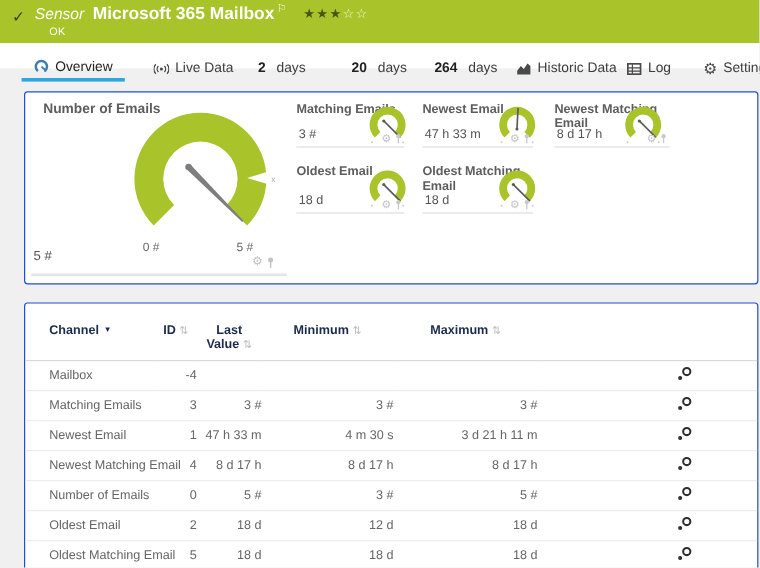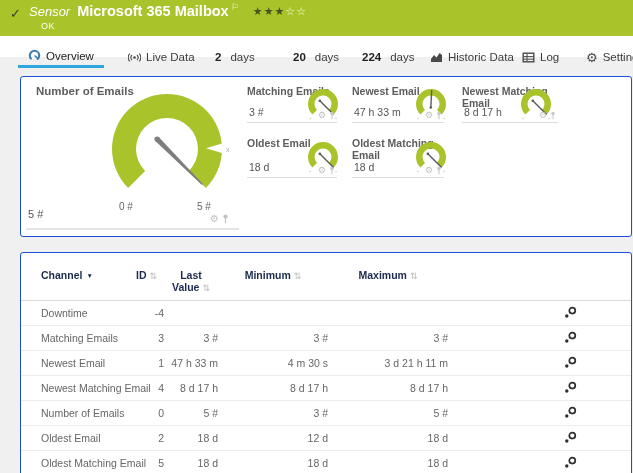--- a/index.html
+++ b/index.html
@@ -104,21 +104,21 @@
   </div>
   <div class="tab" style="left:205px">
     <span class="num">2</span>
       <span>days</span>
   </div>
   <div class="tab" style="left:283px">
     <span class="num">20</span>
       <span>days</span>
   </div>
   <div class="tab" style="left:352px">
-    <span class="num">224</span>
+    <span class="num">264</span>
       <span>days</span>
   </div>
   <div class="tab" style="left:512px">
     <svg width="13" height="13" viewBox="0 0 13 13">
       <rect x="1.2" y="2.2" width="10.6" height="8.6" fill="none" stroke="#4a4a4a" stroke-width="1.4"></rect>
       <line x1="1.5" y1="5.6" x2="11.5" y2="5.6" stroke="#4a4a4a" stroke-width="1"></line>
       <line x1="1.5" y1="8.2" x2="11.5" y2="8.2" stroke="#4a4a4a" stroke-width="1"></line>
       <line x1="5" y1="2.5" x2="5" y2="10.5" stroke="#4a4a4a" stroke-width="1"></line>
     </svg>
     <span>Log</span>
@@ -269,21 +269,21 @@
         <th class="ch"><span>Channel</span><span class="sort-active">▼</span></th>
         <th><span>ID</span><span class="sort-icon">⇅</span></th>
         <th><span>Last Value</span><span class="sort-icon">⇅</span></th>
         <th><span>Minimum</span><span class="sort-icon">⇅</span></th>
         <th><span>Maximum</span><span class="sort-icon">⇅</span></th>
         <th></th>
       </tr>
     </thead>
     <tbody>
   <tr>
-    <td class="ch">Downtime</td>
+    <td class="ch">Mailbox</td>
     <td>-4</td>
     <td></td>
     <td></td>
     <td></td>
     <td class="set">
       <span class="ch-settings">
         <svg width="13" height="13" viewBox="0 0 13 13">
           <circle cx="8.3" cy="4.6" r="3" fill="none" stroke="#2e2e2e" stroke-width="1.7"></circle>
           <circle cx="2.8" cy="10" r="1.7" fill="#2e2e2e"></circle>
         </svg>

